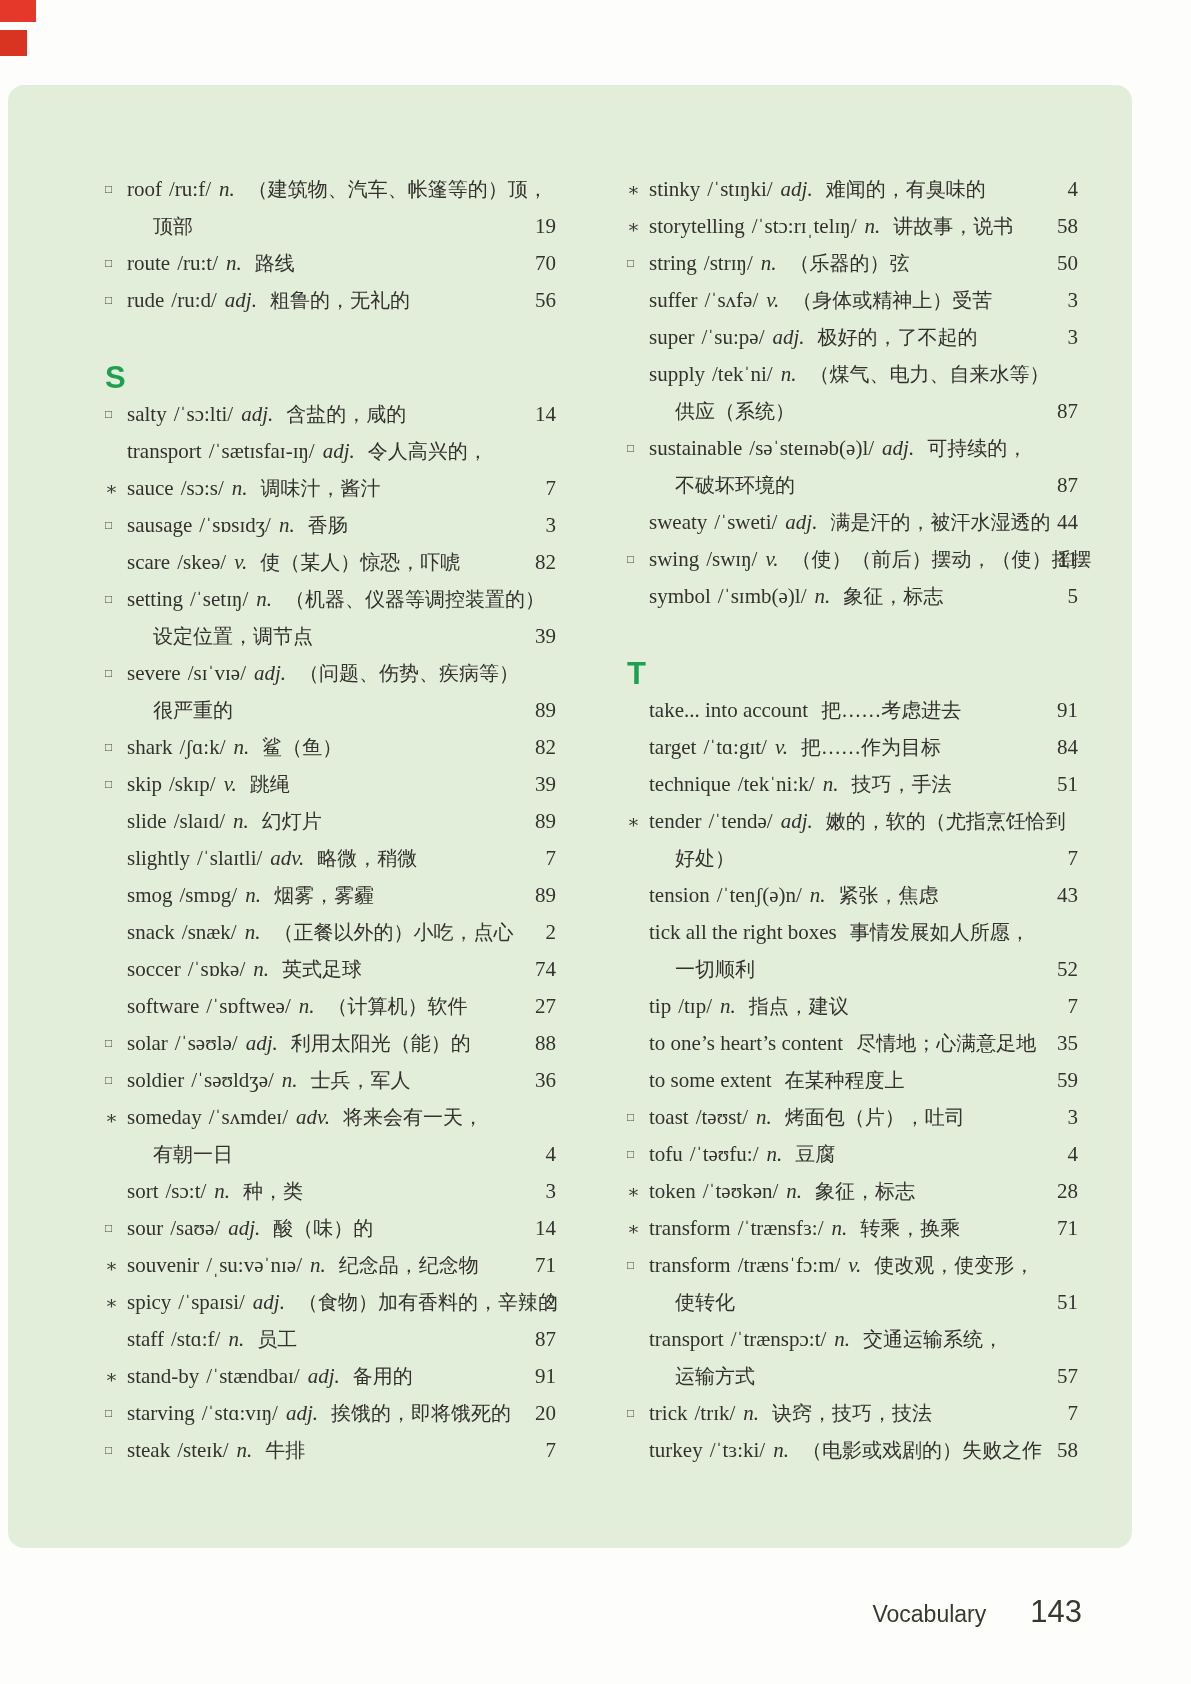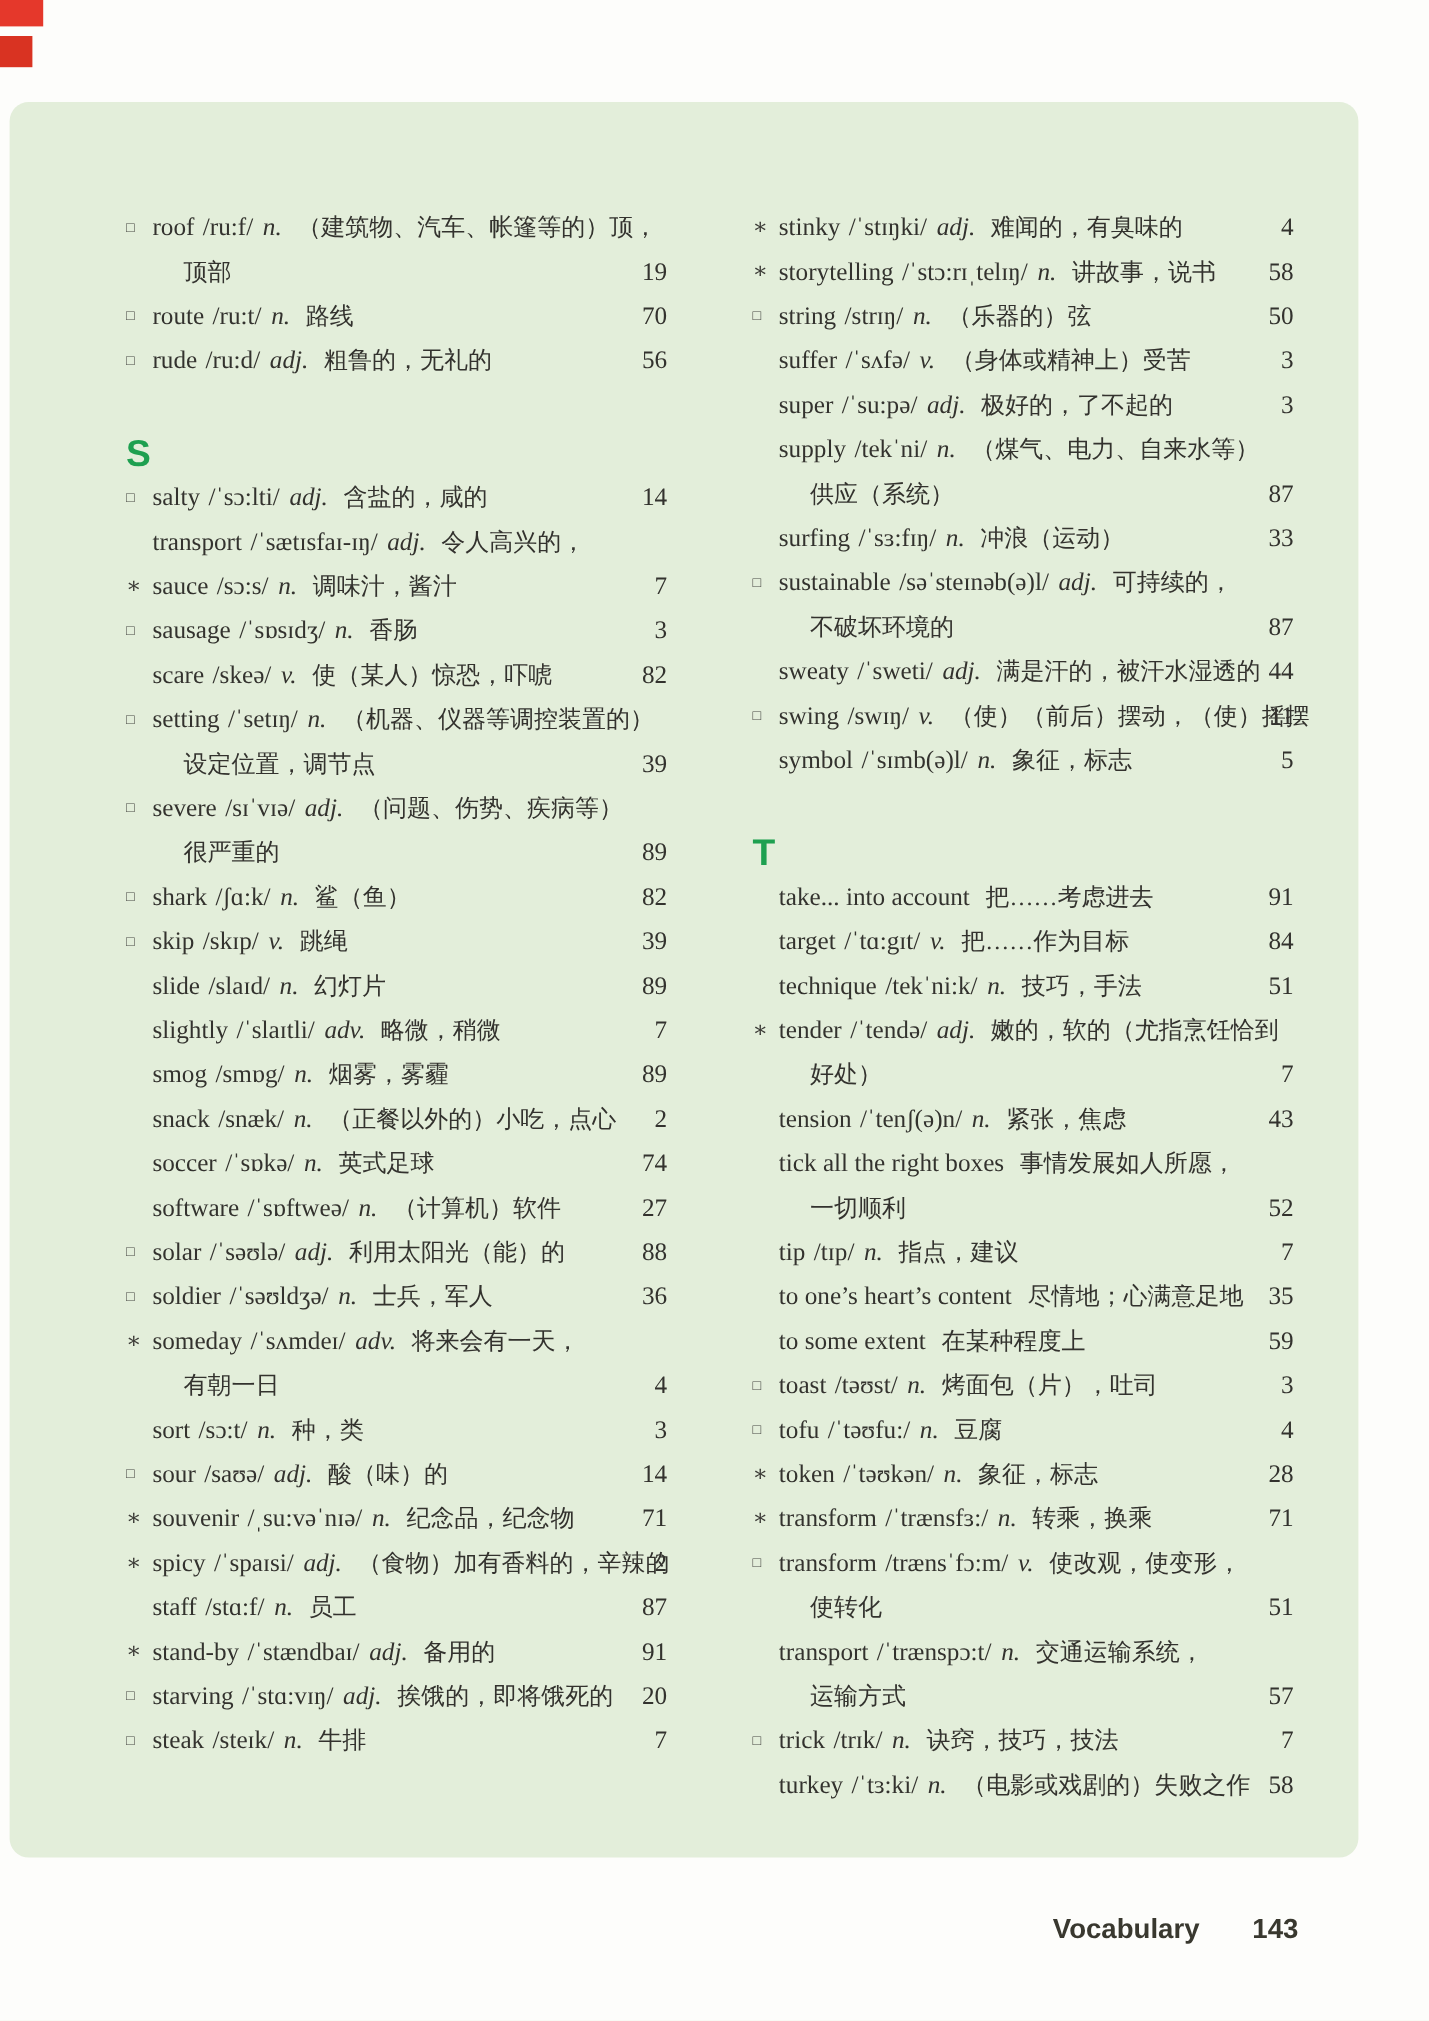--- a/index.html
+++ b/index.html
@@ -37,24 +37,24 @@
   .pg{position:absolute;right:2px;}
   .section-letter{
     margin-top:40px;line-height:37px;height:37px;
     font-family:"Liberation Sans","DejaVu Sans",sans-serif;
     font-weight:bold;font-size:31px;color:var(--accent);
   }
   .footer{
     position:absolute;top:1594px;left:682px;width:400px;
     display:flex;justify-content:flex-end;align-items:baseline;gap:44px;
     font-family:"Liberation Sans","DejaVu Sans",sans-serif;
-    font-weight:bold;color:#39382f;
+    font-weight:normal;color:#39382f;
   }
   .footer .flabel{font-size:23px;}
-  .footer .fnum{font-size:23px;}
+  .footer .fnum{font-size:31px;}
 </style>
 </head>
 <body>
 
 <div class="tab1"></div>
 <div class="tab2"></div>
 
 <div class="panel"></div>
 
 <div class="col col1">
@@ -163,23 +163,20 @@
     </div>
     <div class="entry">
       <div class="vline"><span class="w">suffer</span><span class="pr">/ˈsʌfə/</span><span class="pos">v.</span><span class="zh">（身体或精神上）受苦</span><span class="pg">3</span></div>
     </div>
     <div class="entry">
       <div class="vline"><span class="w">super</span><span class="pr">/ˈsu:pə/</span><span class="pos">adj.</span><span class="zh">极好的，了不起的</span><span class="pg">3</span></div>
     </div>
     <div class="entry">
       <div class="vline"><span class="w">supply</span><span class="pr">/tekˈni/</span><span class="pos">n.</span><span class="zh">（煤气、电力、自来水等）</span></div>
       <div class="vline cont"><span class="zh">供应（系统）</span><span class="pg">87</span></div>
-    </div>
-    <div class="entry">
-      <div class="vline"><span class="w">surfing</span><span class="pr">/ˈsɜ:fɪŋ/</span><span class="pos">n.</span><span class="zh">冲浪（运动）</span><span class="pg">33</span></div>
     </div>
     <div class="entry">
       <div class="vline"><span class="mk sq">□</span><span class="w">sustainable</span><span class="pr">/səˈsteɪnəb(ə)l/</span><span class="pos">adj.</span><span class="zh">可持续的，</span></div>
       <div class="vline cont"><span class="zh">不破坏环境的</span><span class="pg">87</span></div>
     </div>
     <div class="entry">
       <div class="vline"><span class="w">sweaty</span><span class="pr">/ˈsweti/</span><span class="pos">adj.</span><span class="zh">满是汗的，被汗水湿透的</span><span class="pg">44</span></div>
     </div>
     <div class="entry">
       <div class="vline"><span class="mk sq">□</span><span class="w">swing</span><span class="pr">/swɪŋ/</span><span class="pos">v.</span><span class="zh">（使）（前后）摆动，（使）摇摆</span><span class="pg">11</span></div>

